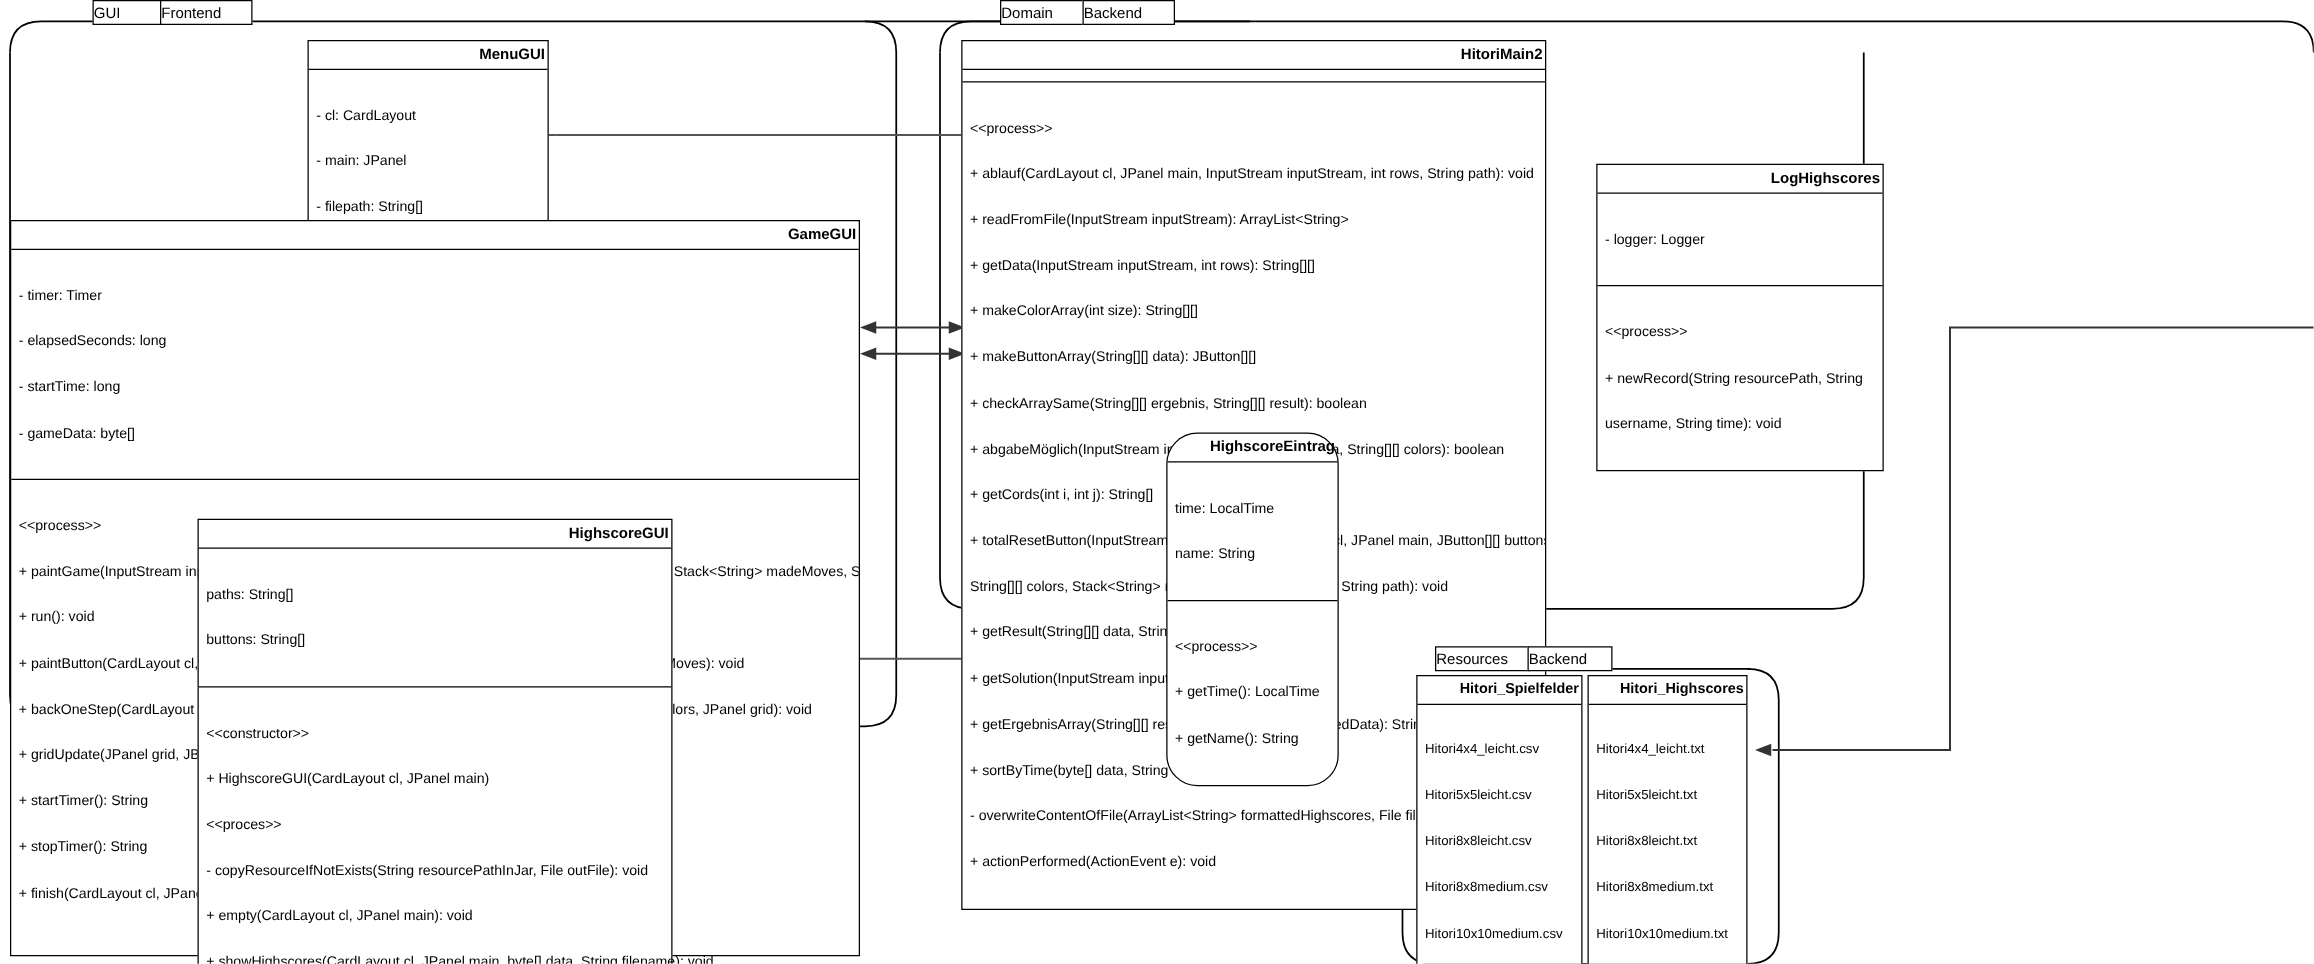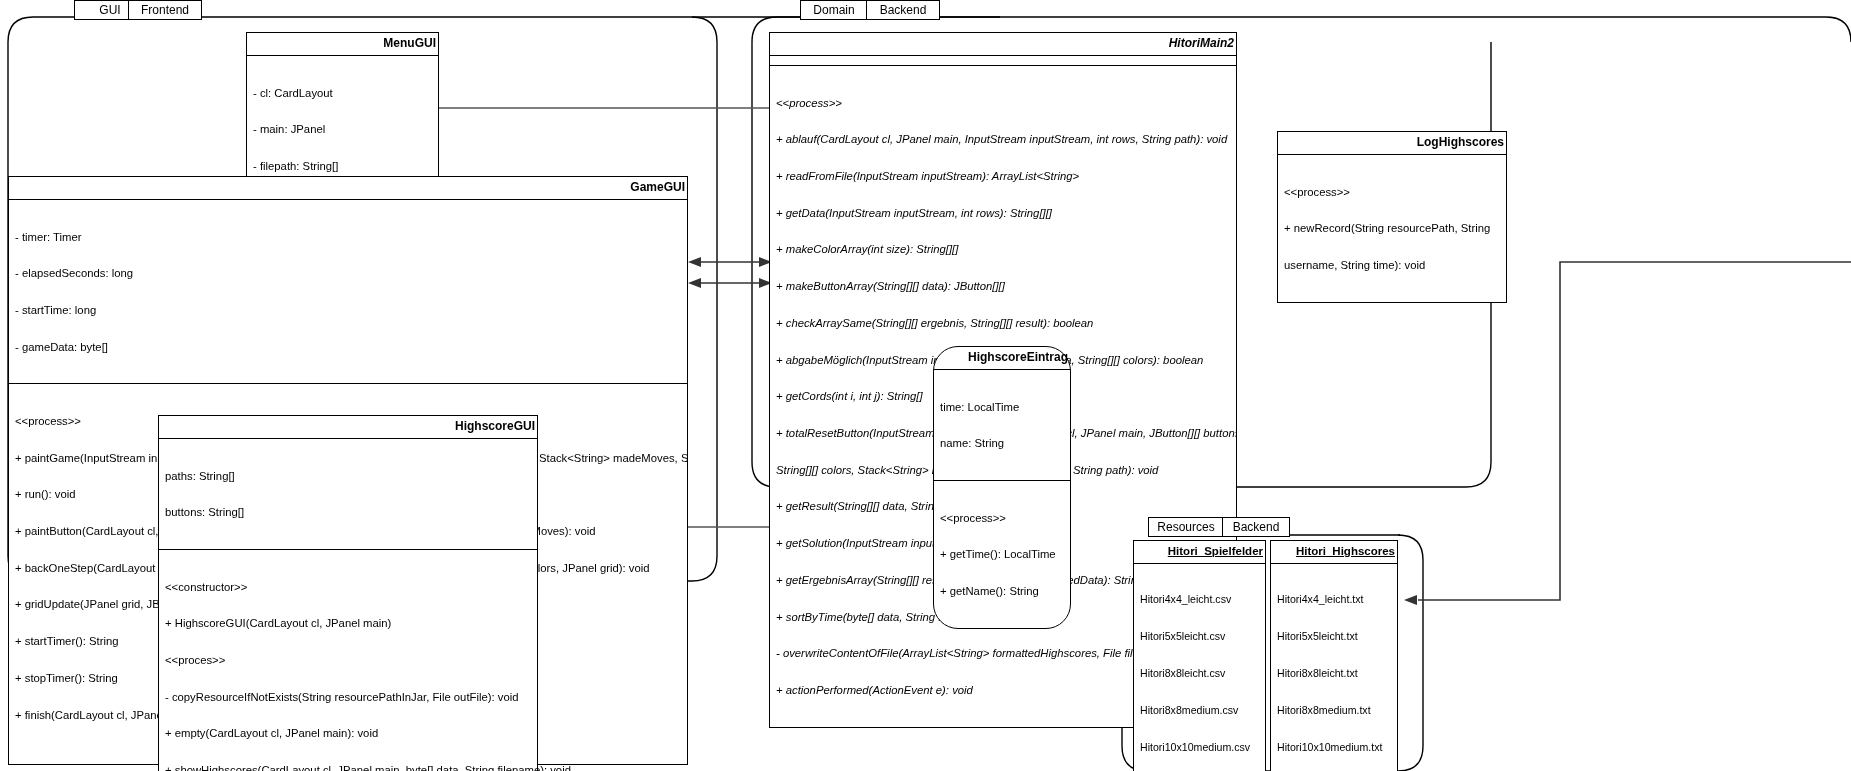--- a/index.html
+++ b/index.html
@@ -8,21 +8,21 @@
     font-family:"Liberation Sans",sans-serif;
     color:#000000;
     -webkit-font-smoothing:antialiased;
   }
   .canvas{position:absolute;inset:0;}
   svg.lines{position:absolute;left:0;top:0;width:1851px;height:771px;overflow:visible;}
 
   
   .tab{
     position:absolute;border:1px solid #000;background:#fff;
-    font-size:12px;line-height:1;display:flex;align-items:center;justify-content:center;
+    font-size:12px;line-height:1;display:flex;align-items:center;justify-content:flex-start;
     height:18px;z-index:6;
   }
 
   
   .cls{
     position:absolute;border:1px solid #000;background:#fff;z-index:4;
     box-sizing:border-box;
   }
   .cls .title{
     text-align:right;font-weight:bold;font-size:12px;
@@ -30,21 +30,21 @@
     line-height:1.1;
   }
   .cls .sec{
     padding:6px 5px 6px 6px;font-size:11.3px;line-height:1.083;
     border-bottom:1px solid #000;white-space:pre;
   }
   .cls .sec:last-child{border-bottom:none;}
   .cls .sec .ln{white-space:pre;display:block;}
 
   
-  .filebox .title{font-size:11.5px;padding:4px 2px 5px 2px;text-decoration:underline;}
+  .filebox .title{font-size:11.5px;padding:4px 2px 5px 2px;}
   .filebox .sec{font-size:10.6px;line-height:1.16;padding:5px 5px 5px 6px;}
 </style>
 </head>
 <body>
 
 <div class="canvas">
 
   <svg class="lines" viewBox="0 0 1851 771">
 
     <path d="M 8 42 Q 8 17 33 17 L 1000 17" fill="none" stroke="#000" stroke-width="1.4"></path>
@@ -173,21 +173,21 @@
       <span class="ln">&lt;&lt;constructor&gt;&gt;</span>
       <span class="ln">+ HighscoreGUI(CardLayout cl, JPanel main)</span>
       <span class="ln">&lt;&lt;proces&gt;&gt;</span>
       <span class="ln">- copyResourceIfNotExists(String resourcePathInJar, File outFile): void</span>
       <span class="ln">+ empty(CardLayout cl, JPanel main): void</span>
       <span class="ln">+ showHighscores(CardLayout cl, JPanel main, byte[] data, String filename): void</span>
       
     </div>
   </div>
 
-  <div class="cls" style="left:769px;top:32px;width:468px;font-style:italic;">
+  <div class="cls" style="left:769px;top:32px;width:468px;">
     <div class="title">HitoriMain2</div>
     <div class="sec" style="height:9px;padding:0;"></div>
     <div class="sec" style="overflow:hidden;">
       <span class="ln">&lt;&lt;process&gt;&gt;</span>
       <span class="ln">+ ablauf(CardLayout cl, JPanel main, InputStream inputStream, int rows, String path): void</span>
       <span class="ln">+ readFromFile(InputStream inputStream): ArrayList&lt;String&gt;</span>
       <span class="ln">+ getData(InputStream inputStream, int rows): String[][]</span>
       <span class="ln">+ makeColorArray(int size): String[][]</span>
       <span class="ln">+ makeButtonArray(String[][] data): JButton[][]</span>
       <span class="ln">+ checkArraySame(String[][] ergebnis, String[][] result): boolean</span>
@@ -213,20 +213,23 @@
     <div class="sec">
       <span class="ln">&lt;&lt;process&gt;&gt;</span>
       <span class="ln">+ getTime(): LocalTime</span>
       <span class="ln">+ getName(): String</span>
     </div>
   </div>
 
   <div class="cls" style="left:1277px;top:131px;width:230px;">
     <div class="title">LogHighscores</div>
     <div class="sec">
+      <span class="ln">- logger: Logger</span>
+    </div>
+    <div class="sec">
       <span class="ln">&lt;&lt;process&gt;&gt;</span>
       <span class="ln">+ newRecord(String resourcePath, String</span>
       <span class="ln">username, String time): void</span>
     </div>
   </div>
 
   <div class="cls filebox" style="left:1133px;top:540px;width:133px;">
     <div class="title">Hitori_Spielfelder</div>
     <div class="sec">
       <span class="ln">Hitori4x4_leicht.csv</span>

